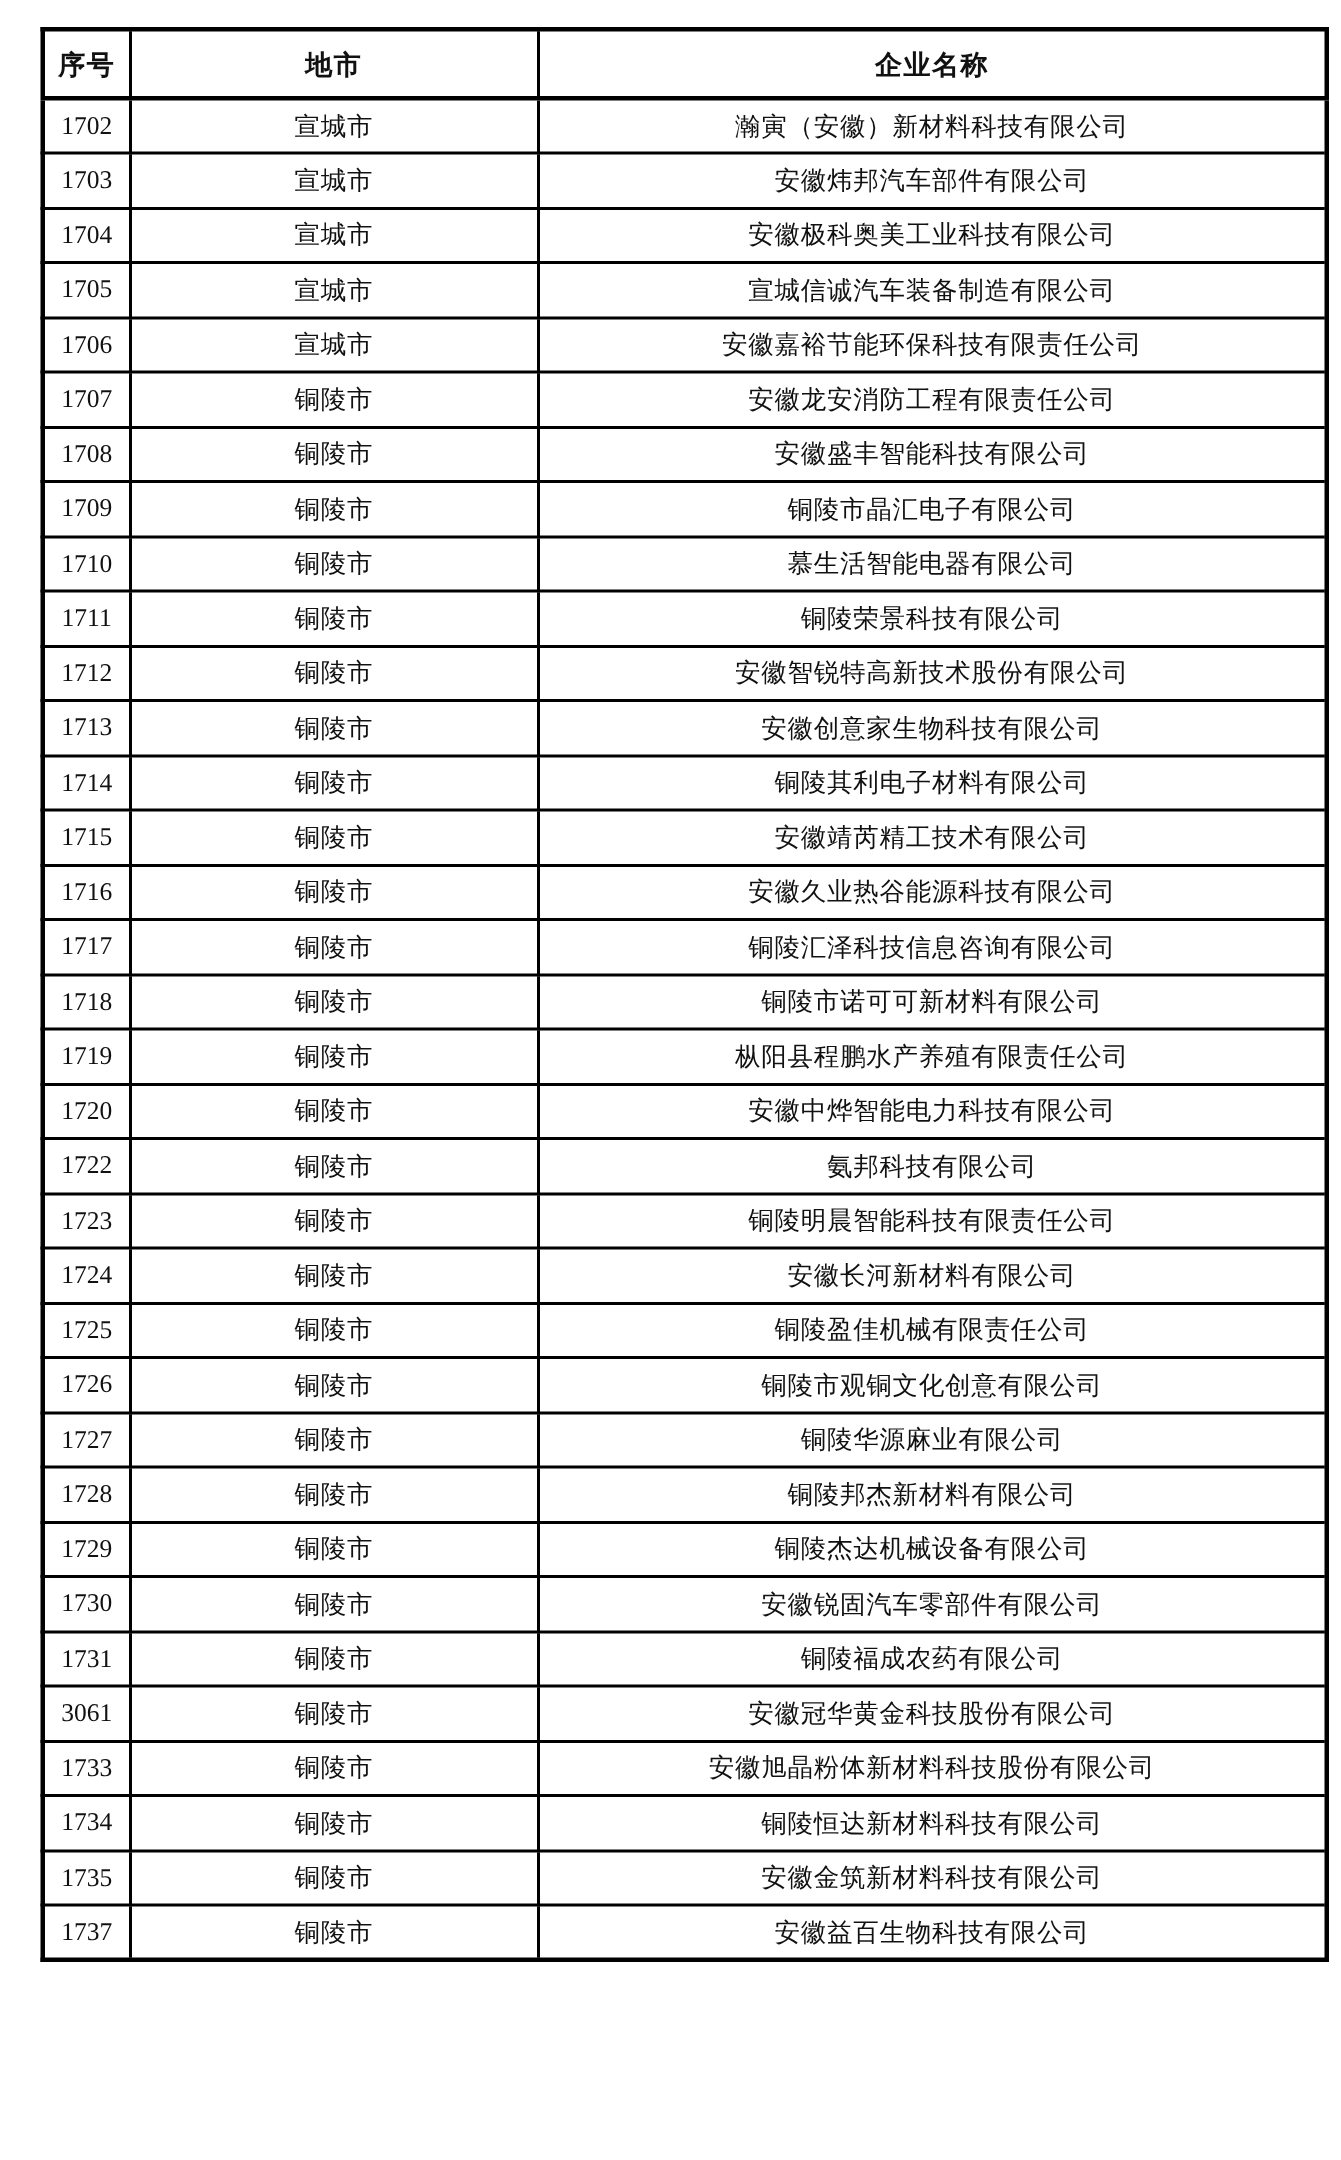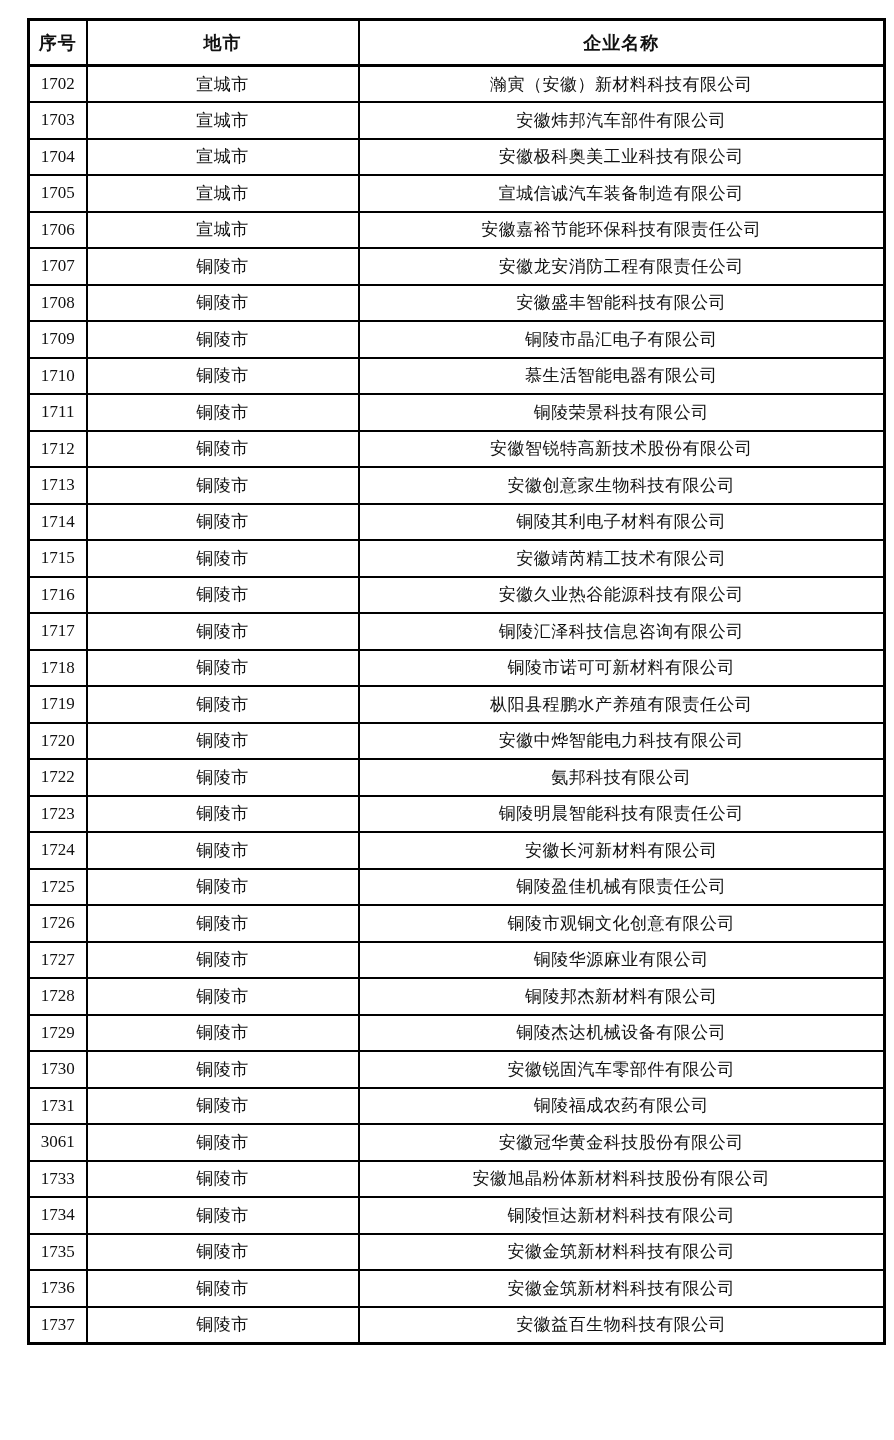--- a/index.html
+++ b/index.html
@@ -280,25 +280,20 @@
     <td class="cell-city">铜陵市</td>
     <td class="cell-company">铜陵恒达新材料科技有限公司</td>
   </tr>
 
   <tr>
     <td class="cell-no">1735</td>
     <td class="cell-city">铜陵市</td>
     <td class="cell-company">安徽金筑新材料科技有限公司</td>
   </tr>
 
-  <tr>
-    <td class="cell-no">1736</td>
-    <td class="cell-city">铜陵市</td>
-    <td class="cell-company">安徽金筑新材料科技有限公司</td>
-  </tr>
 
   <tr>
     <td class="cell-no">1737</td>
     <td class="cell-city">铜陵市</td>
     <td class="cell-company">安徽益百生物科技有限公司</td>
   </tr>
 </tbody>
   </table>
 </div>
 

